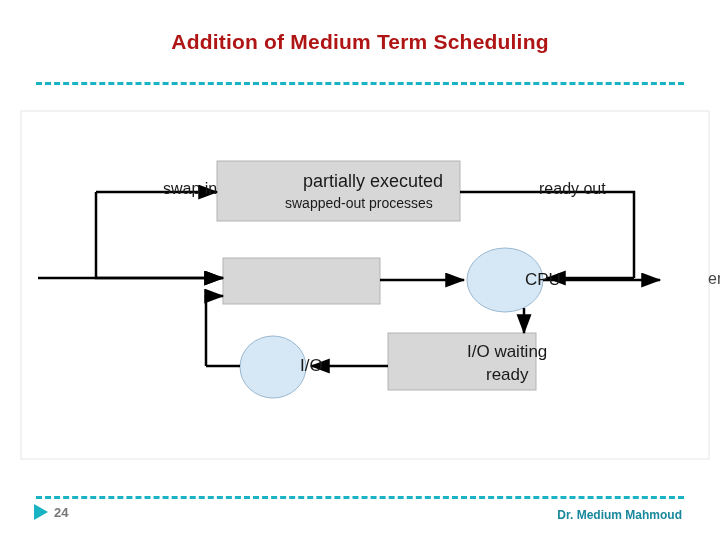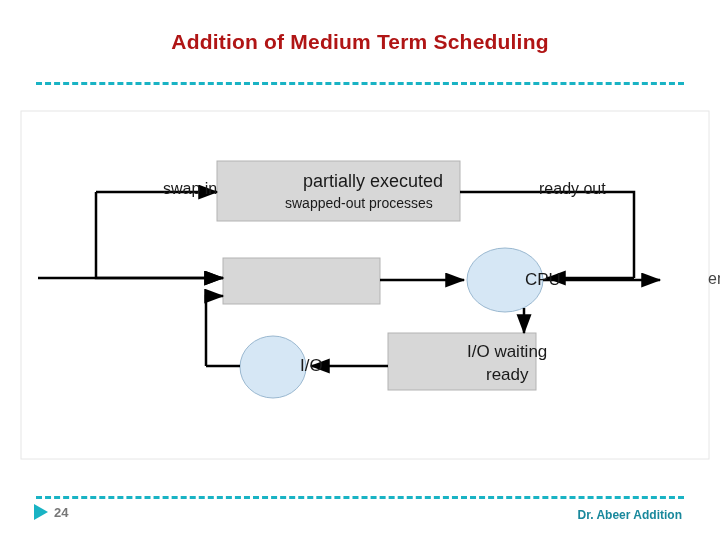--- a/index.html
+++ b/index.html
@@ -151,15 +151,15 @@
 
     <div class="fig-label" style="left:404px; top:232px; font-size:17px;">I/O waiting</div>
     <div class="fig-label" style="left:423px; top:255px; font-size:17px;">ready</div>
 
     <div class="fig-label" style="left:237px; top:246px; font-size:17px;">I/O</div>
   </div>
 
   <div class="bottom-rule"></div>
   <div class="footer-triangle"></div>
   <div class="slide-number">24</div>
-  <div class="author">Dr. Abeer Addition</div>
+  <div class="author">Dr. Medium Mahmoud</div>
 
 </div>
 
 </body></html>

